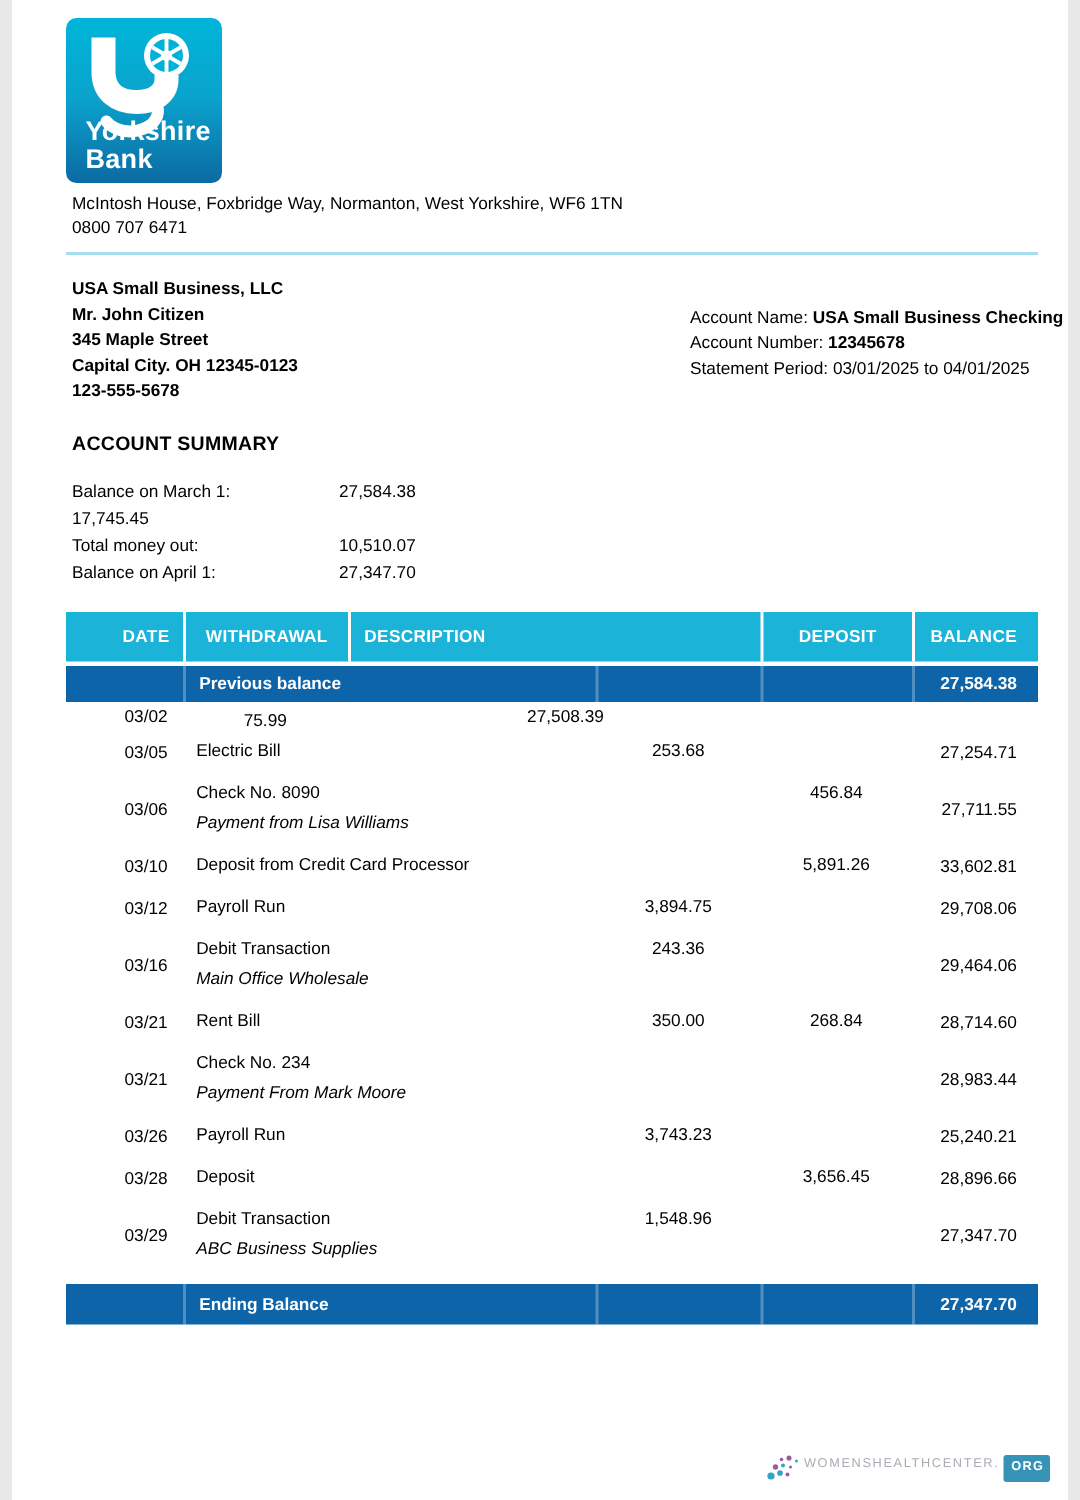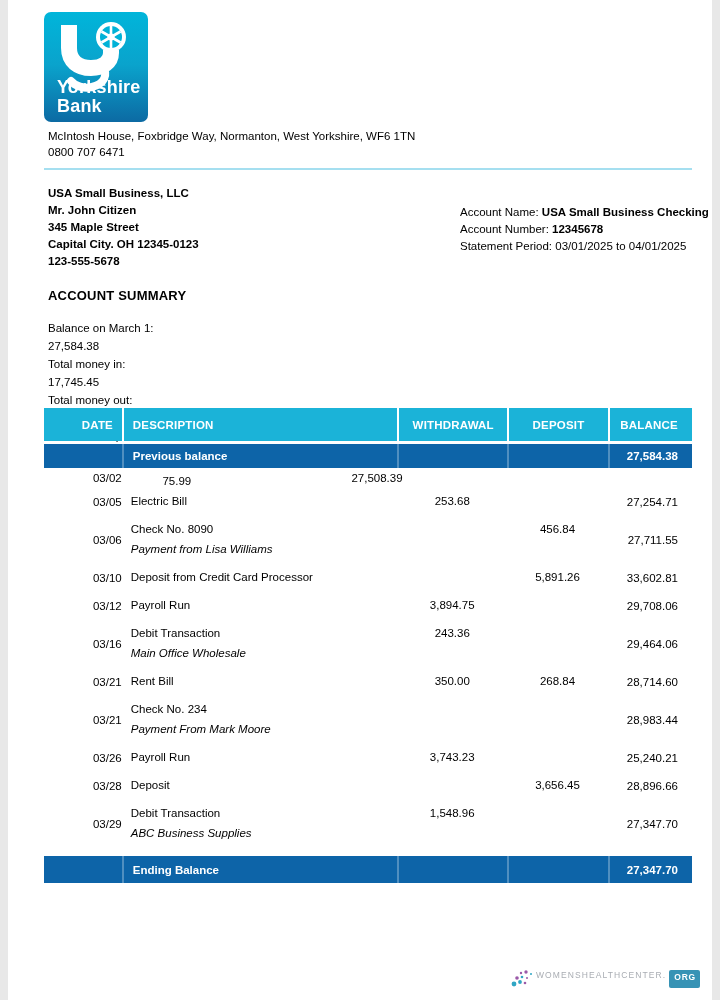--- a/index.html
+++ b/index.html
@@ -35,27 +35,27 @@
     position:absolute; left:40px; top:185px;
     font-size:11.5px; font-weight:bold; line-height:17px;
   }
   .account-info { position:absolute; left:452px; top:204px; font-size:11.5px; line-height:17px; }
   .account-info .val-bold { font-weight:bold; }
 
   
   .summary { position:absolute; left:40px; top:288px; }
   .summary-title { font-size:13px; font-weight:bold; letter-spacing:0.2px; }
   .summary-rows { margin-top:16px; font-size:11.5px; line-height:18px; }
-  .summary-row { display:flex;flex-direction:column; }
+  .summary-row { display:flex; }
   .summary-row .s-label { width:178px; }
 
   
   .txn-table { position:absolute; left:36px; top:408px; width:648px; font-size:11.5px; }
   .trow { display:flex; width:100%; }
-  .c-date { flex:0 0 12%; text-align:right;padding-left:29px; }
+  .c-date { flex:0 0 12%; text-align:center;padding-left:29px; }
   .c-desc { flex:0 0 42.5%; padding-left:9px; }
   .c-wd   { flex:0 0 17%; text-align:center; }
   .c-dep  { flex:0 0 15.5%; text-align:center; }
   .c-bal  { flex:0 0 13%; text-align:right; padding-right:14px; }
 
   .thead { background:#1bb3d8; color:#fff; font-weight:bold; height:33px; letter-spacing:0.2px; }
   .thead .cell { display:flex; align-items:center; }
   .thead .c-date { justify-content:center; }
   .thead .c-wd, .thead .c-dep { justify-content:center; }
   .thead .c-bal { justify-content:flex-end; }
@@ -134,39 +134,38 @@
   </div>
 
   <div class="summary">
     <div class="summary-title">ACCOUNT SUMMARY</div>
     <div class="summary-rows">
       <div class="summary-row">
           <span class="s-label">Balance on March 1:</span>
           <span>27,584.38</span>
         </div>
       <div class="summary-row">
-          <span class="s-label">Total money in:</span>
           <span>17,745.45</span>
         </div>
       <div class="summary-row">
           <span class="s-label">Total money out:</span>
           <span>10,510.07</span>
         </div>
       <div class="summary-row">
           <span class="s-label">Balance on April 1:</span>
           <span>27,347.70</span>
         </div>
     </div>
   </div>
 
   <div class="txn-table">
     <div class="trow thead">
       <div class="cell c-date">DATE</div>
+      <div class="cell c-wd">WITHDRAWAL</div>
       <div class="cell c-desc">DESCRIPTION</div>
-      <div class="cell c-wd">WITHDRAWAL</div>
       <div class="cell c-dep">DEPOSIT</div>
       <div class="cell c-bal">BALANCE</div>
     </div>
 
     <div class="trow row-dark">
       <div class="cell c-date"></div>
       <div class="cell c-desc">Previous balance</div>
       <div class="cell c-wd"></div>
       <div class="cell c-dep"></div>
       <div class="cell c-bal">27,584.38</div>

